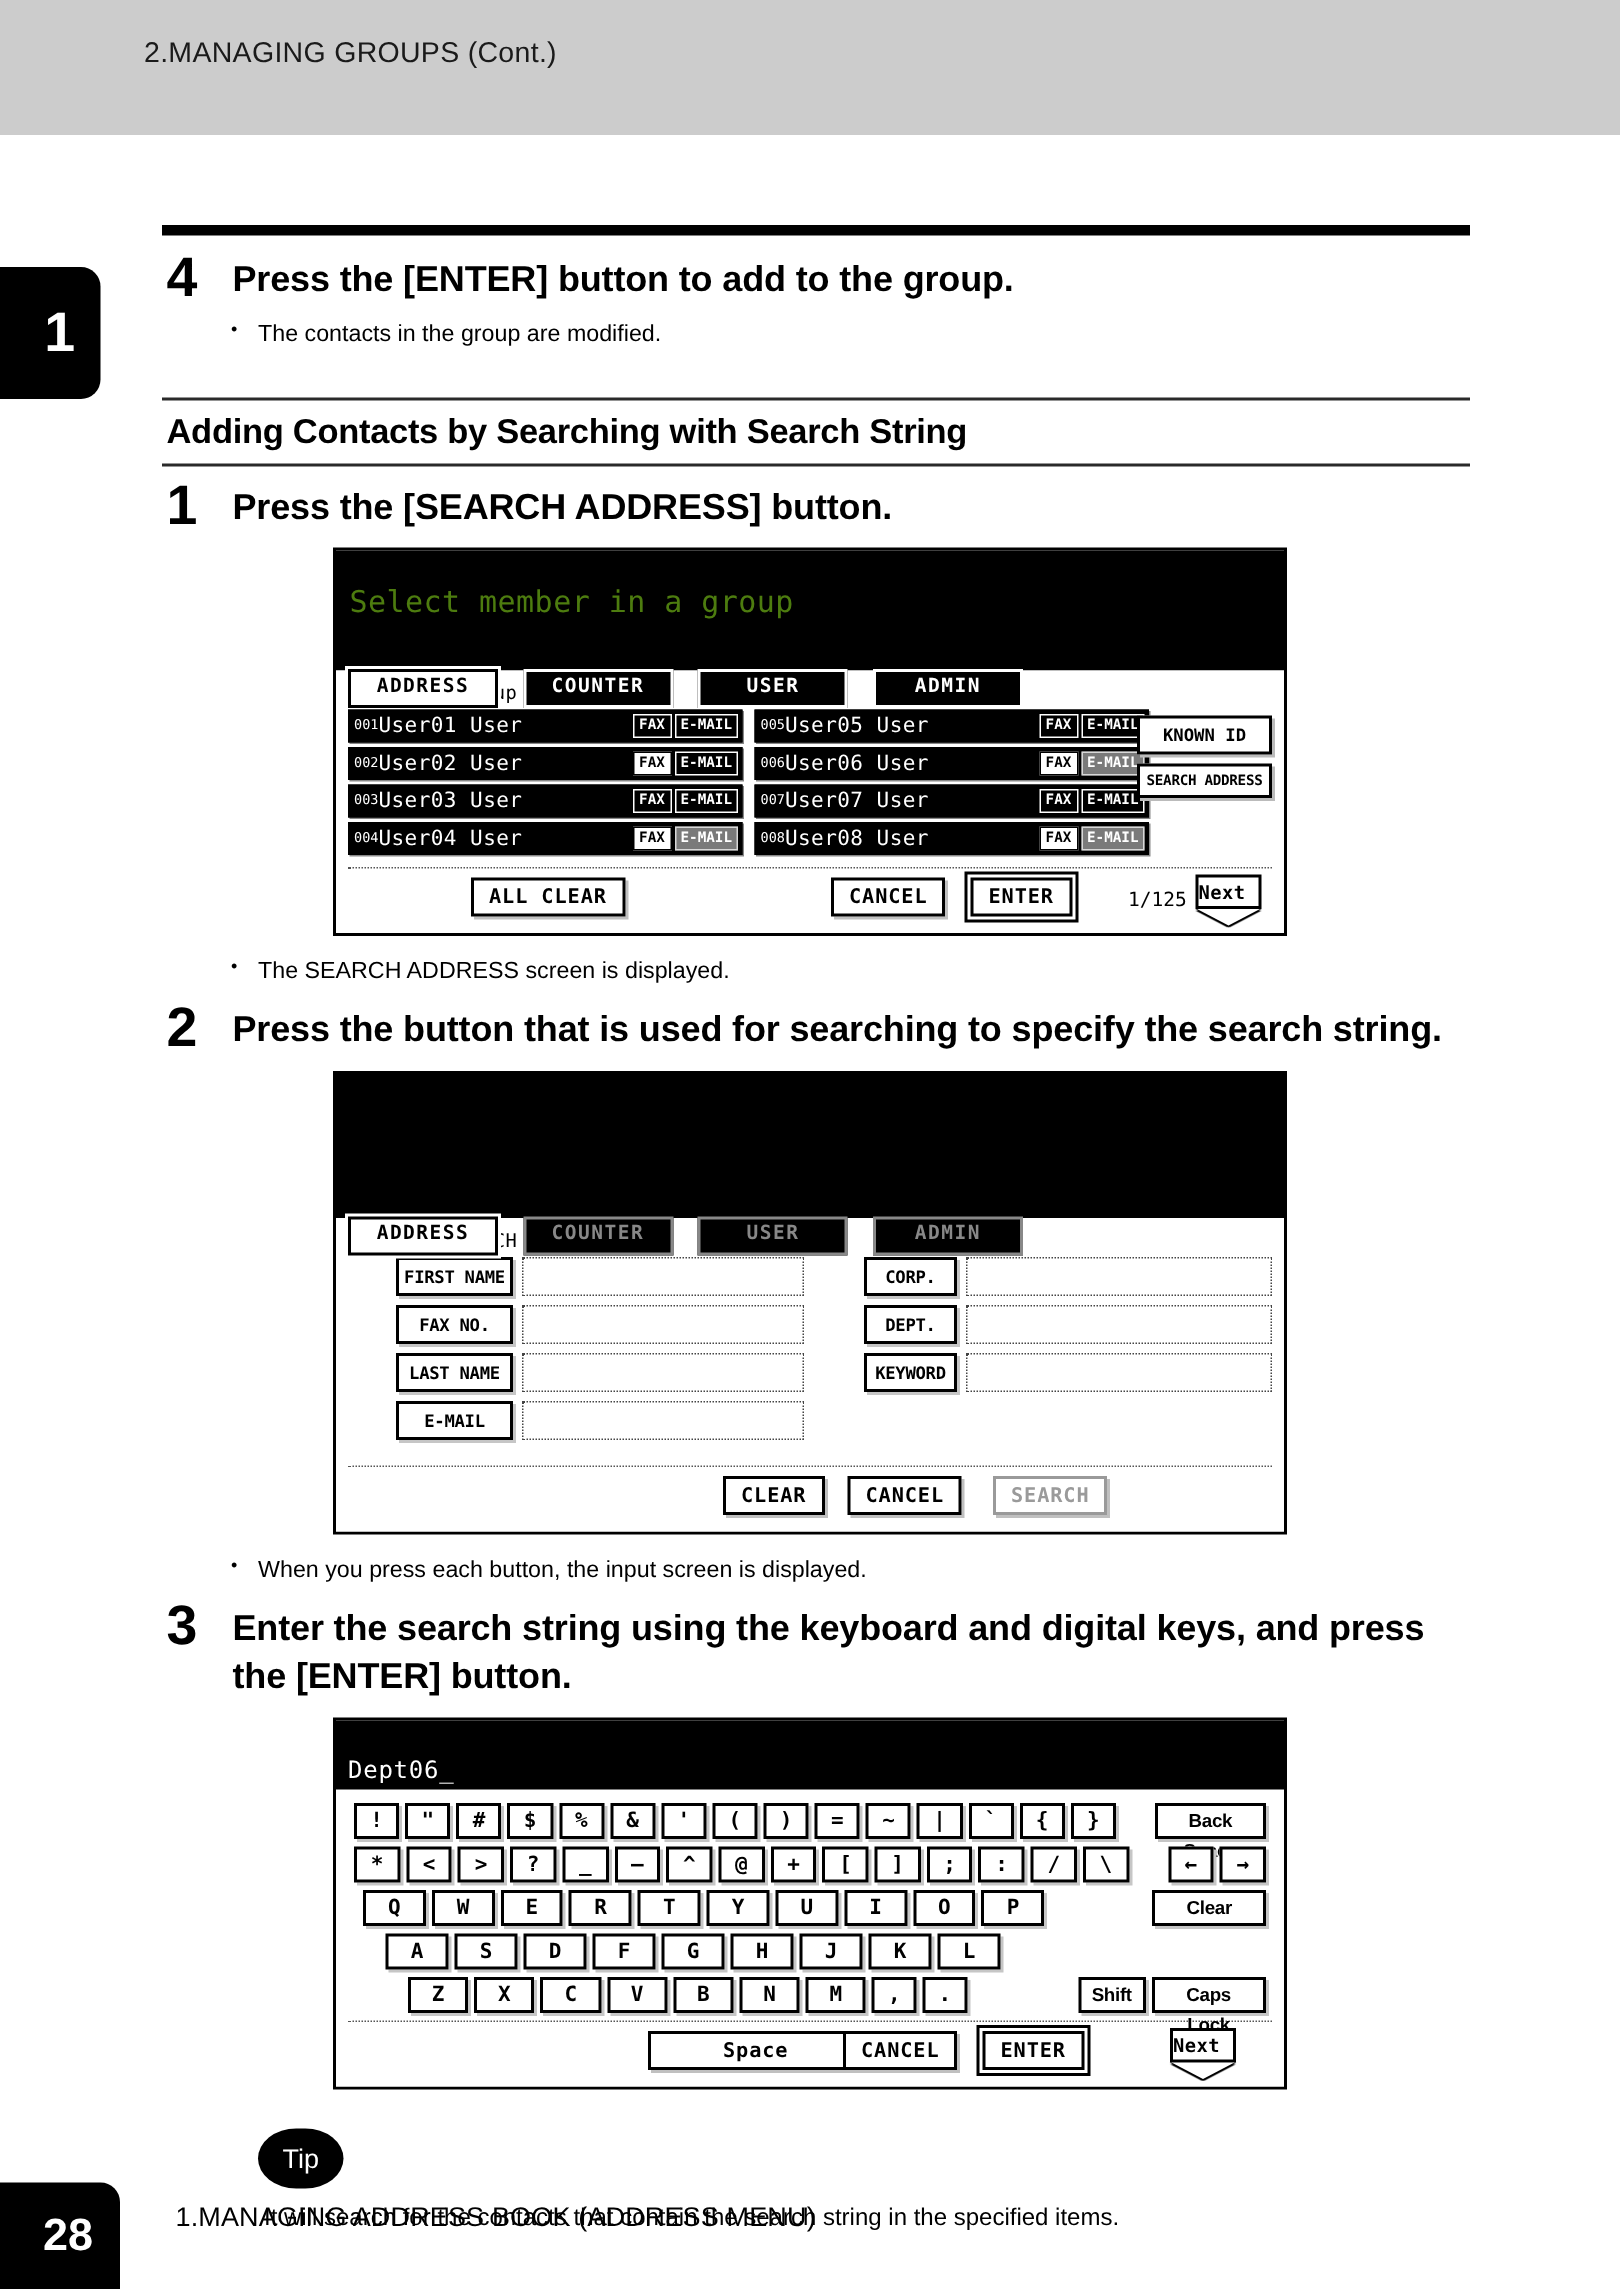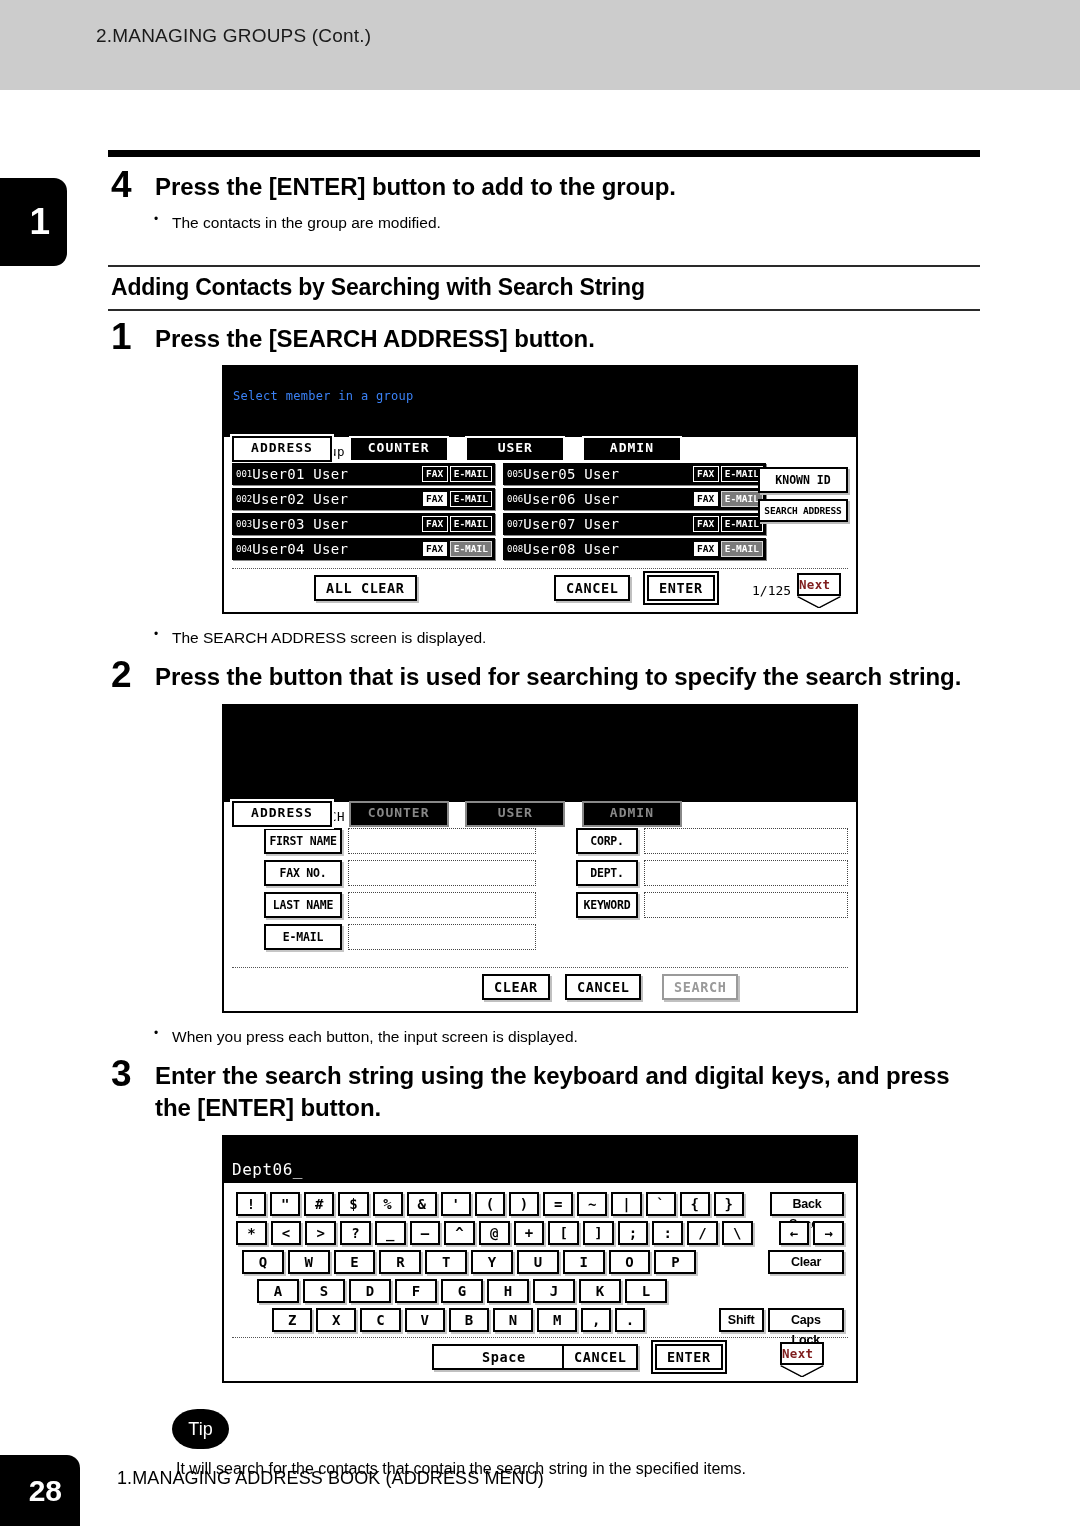--- a/index.html
+++ b/index.html
@@ -82,21 +82,21 @@
   .lcd{
     position:relative;
     width:636px;
     background:#ffffff;
     border:2px solid #000;
     margin:10px 0 0 114px;
     font-family:"DejaVu Sans Mono", monospace;
   }
   .lcd-black{ background:#000; color:#fff; }
   .lcd-title{
-    font-size:12px; padding:22px 0 6px 9px; color:#3b82f6;
+    font-size:20px; padding:22px 0 6px 9px; color:#4d7c0f;
     letter-spacing:.3px;
   }
 
   
   .tabrow{ position:relative; height:28px; padding-left:8px; }
   .tab{
     display:inline-block; height:26px; min-width:100px;
     border:2px solid #fff; background:#000; color:#fff;
     font-size:13px; font-weight:bold; letter-spacing:1px;
     text-align:center; line-height:19px;
@@ -155,21 +155,21 @@
     padding:3px 10px; box-shadow:2px 2px 0 #c0c0c0;
   }
   .kbtn.strong{ box-shadow:0 0 0 2px #fff, 0 0 0 4px #000, 2px 2px 0 #c0c0c0; }
   .kbtn.dim{ color:#9a9a9a; border-color:#9a9a9a; }
   .pgnum{ position:absolute; font-size:13px; font-family:"DejaVu Sans Mono", monospace; }
 
   .nextbtn{
     position:absolute; width:44px;
   }
   .nextbtn .nb-face{
-    border:2px solid #000; background:#fff; color:#7f1d1d;
+    border:2px solid #000; background:#fff; color:#000000;
     font-size:12.5px; font-weight:bold; text-align:right;
     padding:2px 10px 2px 0; letter-spacing:.3px;
   }
   .nextbtn .nb-curl{
     width:0; height:0; margin:0 auto;
     border-left:21px solid transparent;
     border-right:21px solid transparent;
     border-top:11px solid #fff;
     filter:drop-shadow(0 1px 0 #000) drop-shadow(-1px 0 0 #000) drop-shadow(1px 0 0 #000);
   }

